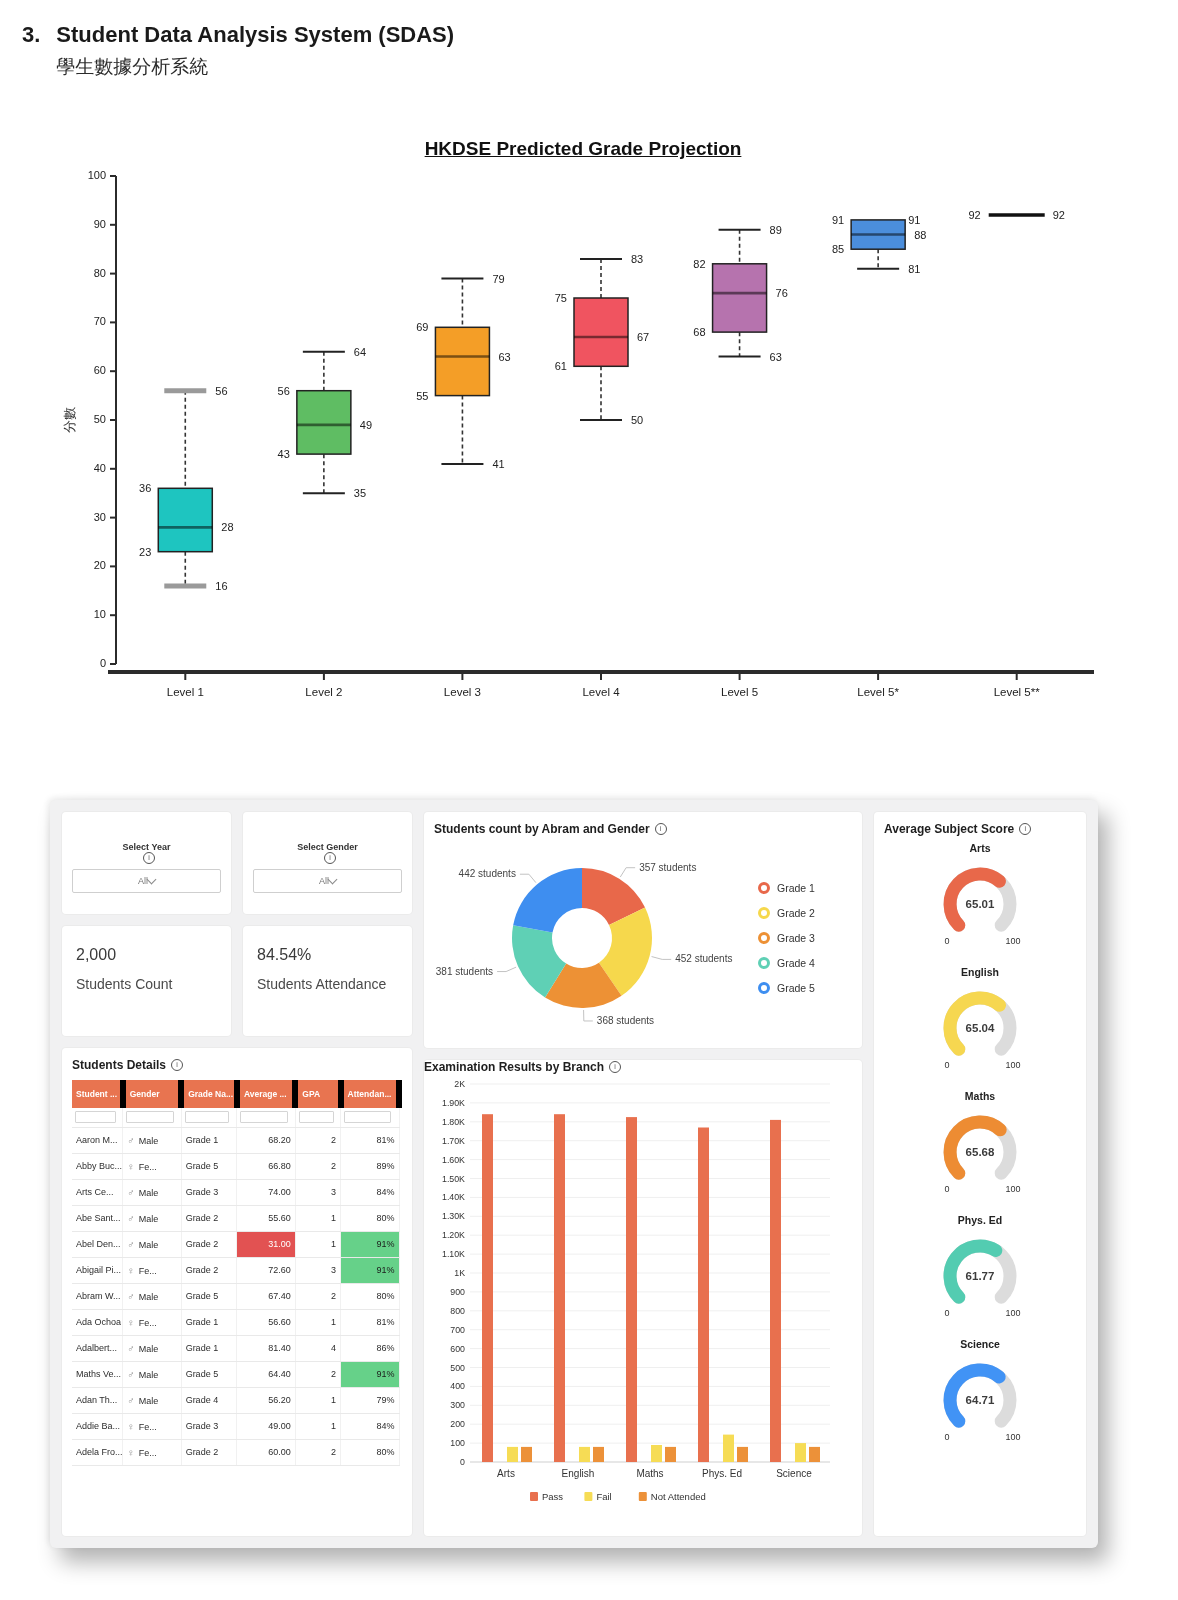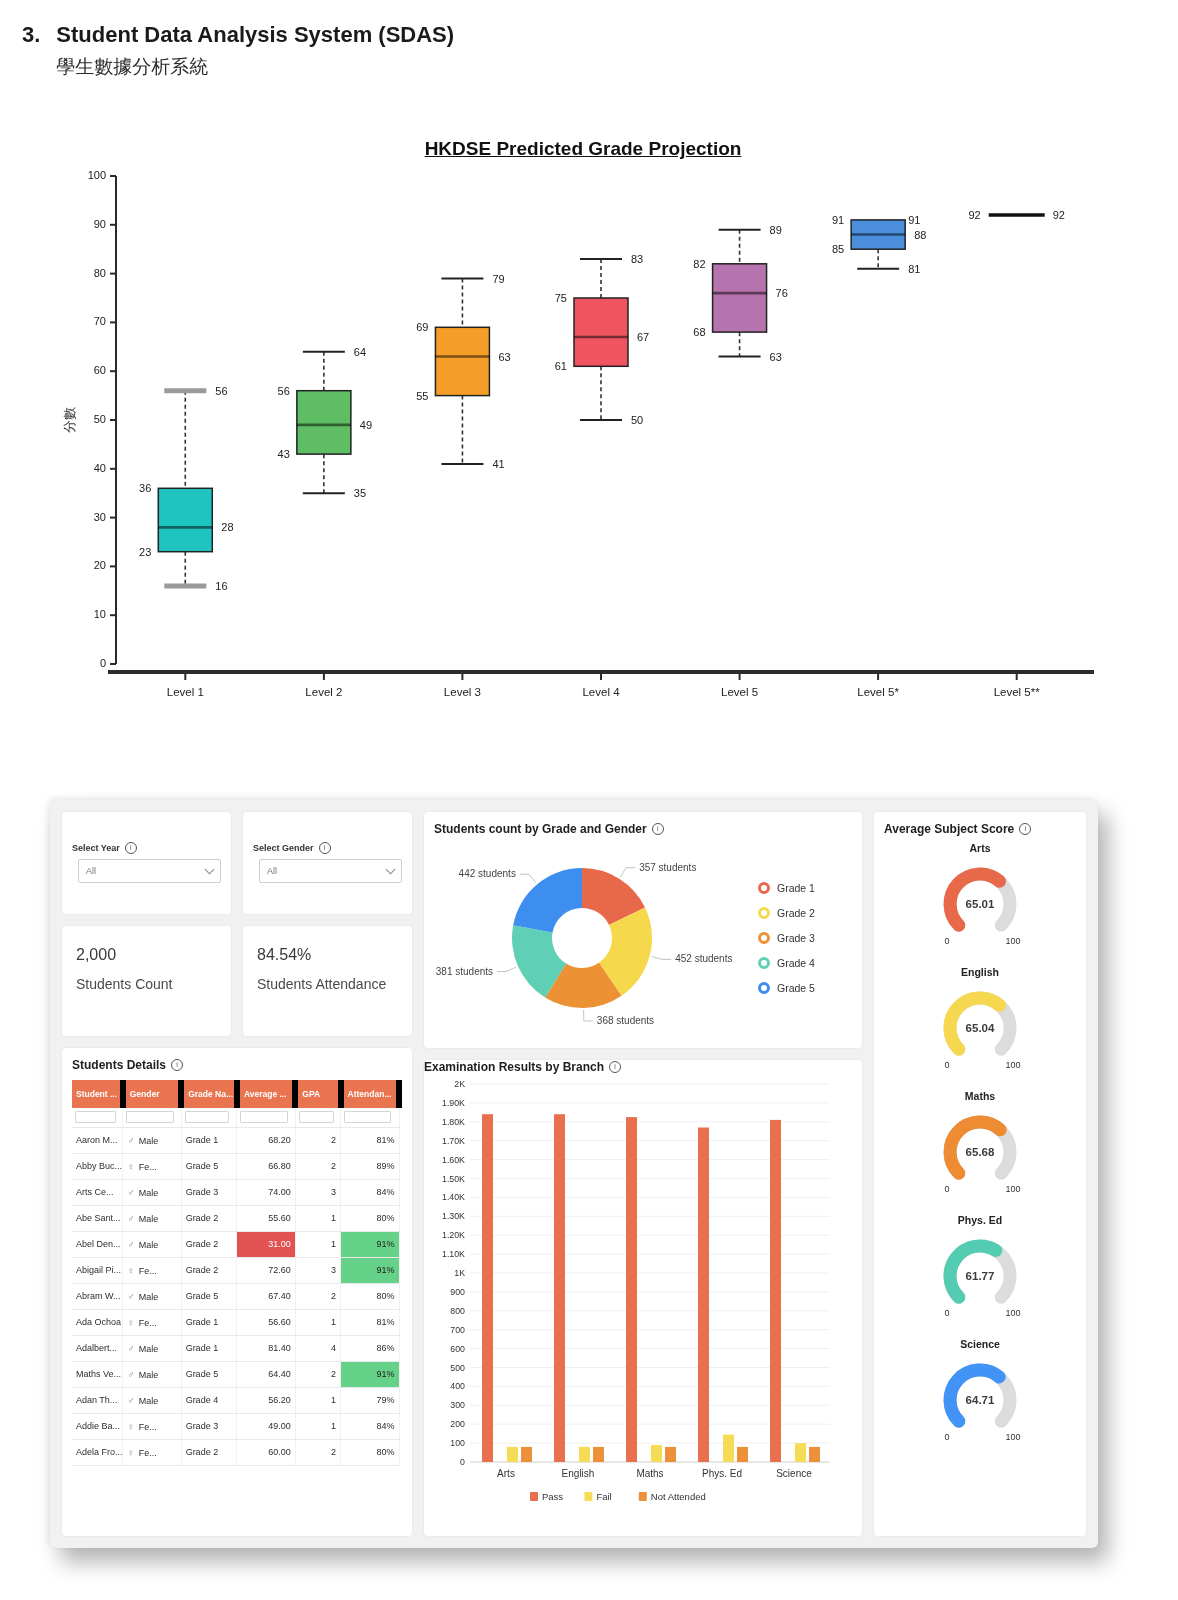--- a/index.html
+++ b/index.html
@@ -14,22 +14,22 @@
   .bp-title{text-align:center;font-size:19px;font-weight:bold;text-decoration:underline;color:#111;margin-bottom:2px;}
   
   .dashboard{position:absolute;left:50px;top:800px;width:1048px;height:748px;background:#f1f1f2;border-radius:6px;box-shadow:10px 14px 22px rgba(0,0,0,.30), -2px -2px 6px rgba(0,0,0,.08);padding:12px;box-sizing:border-box;display:flex;gap:12px;}
   .col{display:flex;flex-direction:column;gap:12px;}
   .col-left{width:350px;}
   .col-mid{width:438px;}
   .col-right{flex:1;}
   .card{background:#fff;border-radius:4px;box-shadow:0 0 0 1px #ebebeb;box-sizing:border-box;}
   .row2{display:flex;gap:12px;}
   .filter-card{flex:1;height:102px;padding:30px 10px 10px 10px;}
-  .filter-label{font-size:9px;color:#333;font-weight:bold;display:flex;align-items:center;margin-bottom:5px;}
-  .select{height:22px;border:1px solid #cfcfcf;border-radius:2px;display:flex;align-items:center;justify-content:space-between;padding:0 7px;font-size:9px;color:#777;background:#fff;cursor:pointer;margin-left:6px;}
+  .filter-label{font-size:9px;color:#333;font-weight:bold;display:flex;align-items:center;margin-bottom:5px;flex-direction:column;}
+  .select{height:22px;border:1px solid #cfcfcf;border-radius:2px;display:flex;align-items:center;justify-content:center;padding:0 7px;font-size:9px;color:#777;background:#fff;cursor:pointer;}
   .chev{width:6px;height:6px;border-right:1.5px solid #8a8a8a;border-bottom:1.5px solid #8a8a8a;transform:rotate(45deg);margin-top:-3px;}
   .stat-card{flex:1;height:110px;padding:20px 14px;}
   .stat-value{font-size:16px;color:#3a3a3a;margin-bottom:12px;}
   .stat-label{font-size:14px;color:#4a4a4a;}
   .card-title{font-size:12px;font-weight:bold;color:#1e1e1e;display:flex;align-items:center;}
   .info{display:inline-block;width:10px;height:10px;border:1px solid #555;border-radius:50%;font-size:7px;line-height:10px;text-align:center;color:#555;margin-left:5px;font-weight:normal;}
   .table-card{flex:1;padding:10px;}
   .donut-card{height:236px;padding:10px;}
   .bars-card{flex:1;}
   .gauges-card{height:100%;padding:10px;overflow:hidden;}
@@ -357,21 +357,21 @@
                 </tr>
               </tbody>
             </table>
           </div>
       </div>
     </div>
 
     <div class="col col-mid">
       <div class="card donut-card">
         <div class="card-title">
-            <span>Students count by Grade and Gender</span>
+            <span>Students count by Abram and Gender</span>
             <span class="info">i</span>
           </div>
         <div id="donut"><svg width="418" height="202" viewBox="0 0 418 202" xmlns="http://www.w3.org/2000/svg" font-family="Liberation Sans,sans-serif">
               <path d="M148 32 A70 70 0 0 1 211.05 71.6 L175.02 88.97 A30 30 0 0 0 148 72 Z" fill="#e8684a"></path>
               <polyline points="186.29,41.03 192.14,31.71 201.14,31.71" fill="none" stroke="#c3c3c3" stroke-width="1"></polyline>
               <text x="205.14" y="34.71" font-size="10" fill="#444" text-anchor="start">357 students</text>
               <path d="M211.05 71.6 A70 70 0 0 1 187.53 159.77 L164.94 126.76 A30 30 0 0 0 175.02 88.97 Z" fill="#f6d84c"></path>
               <polyline points="217.57,120.56 228.19,123.4 237.19,123.4" fill="none" stroke="#c3c3c3" stroke-width="1"></polyline>
               <text x="241.19" y="126.4" font-size="10" fill="#444" text-anchor="start">452 students</text>
               <path d="M187.53 159.77 A70 70 0 0 1 111.05 161.45 L132.16 127.48 A30 30 0 0 0 164.94 126.76 Z" fill="#ed9135"></path>

